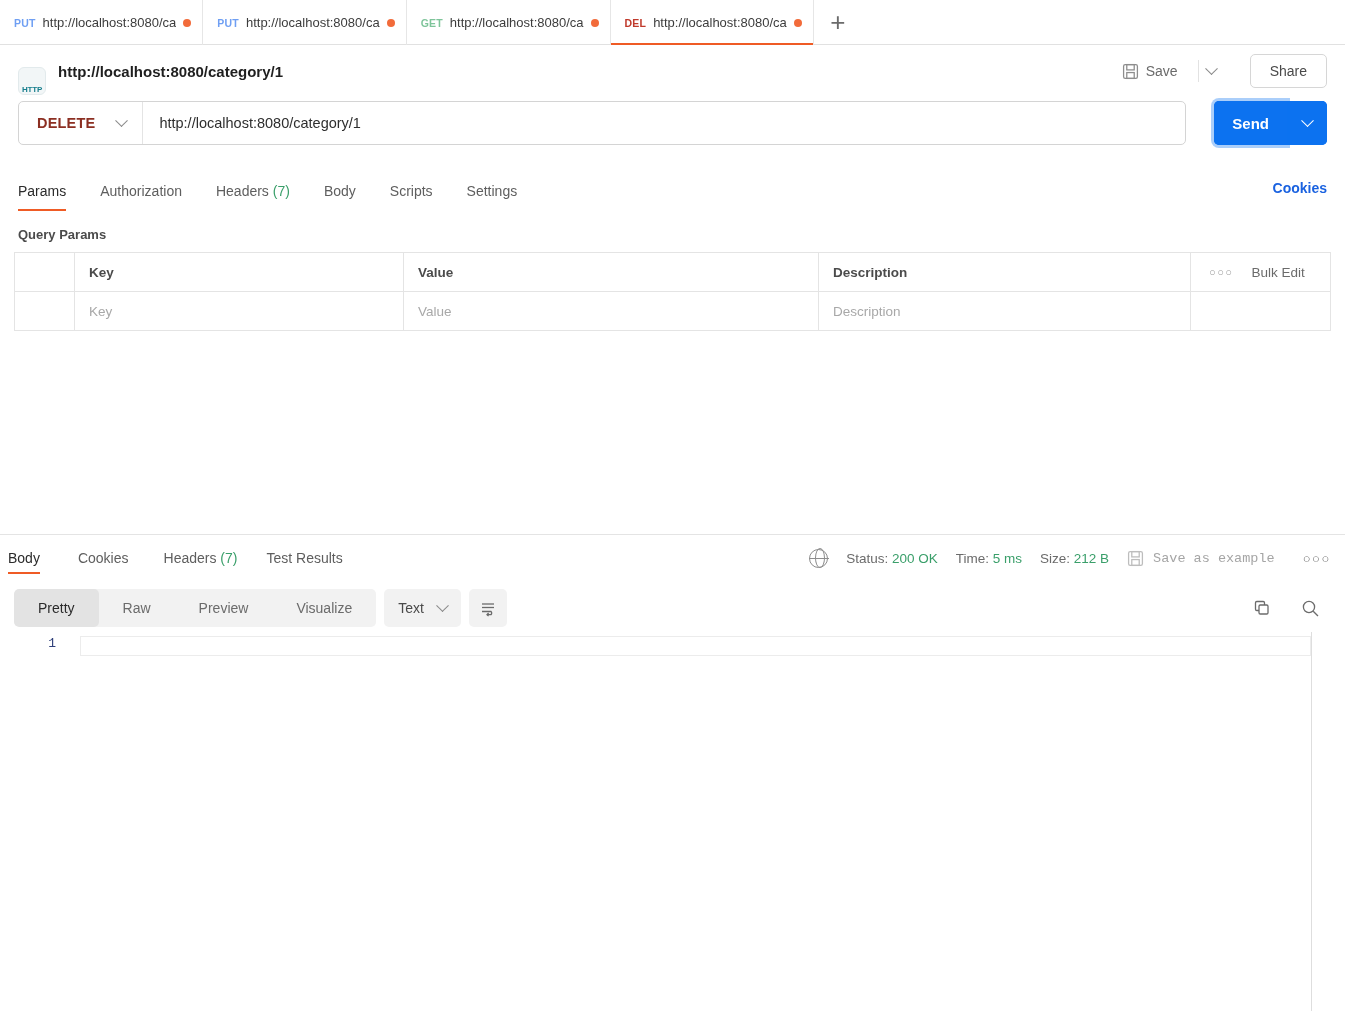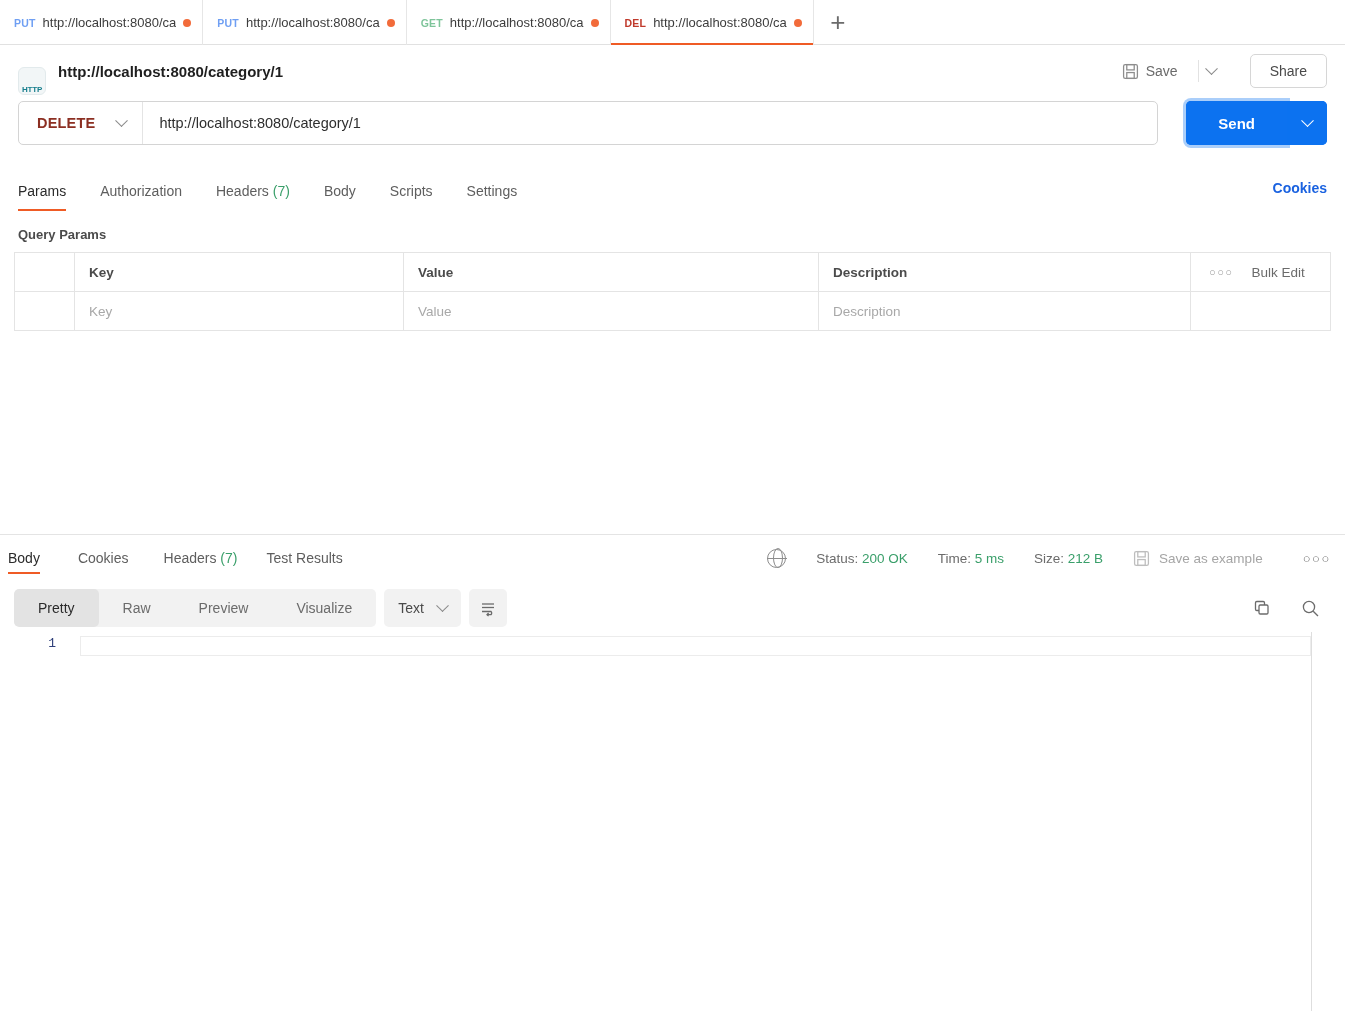--- a/index.html
+++ b/index.html
@@ -219,21 +219,21 @@
   }
   .send-wrap {
     display: flex;
     margin-left: 12px;
     border-radius: 5px;
     background: #0c72f0;
     position: relative;
   }
   .send-btn {
     height: 44px;
-    padding: 0 32px;
+    padding: 0 18px;
     border: none;
     background: #0c72f0;
     color: #fff;
     font-size: 15px;
     font-weight: 700;
     border-radius: 5px 0 0 5px;
     cursor: pointer;
     box-shadow: 0 0 0 3px rgba(12,114,240,0.35);
     font-family: "Liberation Sans", sans-serif;
     position: relative;
@@ -381,21 +381,21 @@
     content: "";
     position: absolute;
     left: 0; right: 0; bottom: 4px;
     height: 2.5px;
     background: #ef5b25;
   }
   .meta {
     margin-left: auto;
     display: flex;
     align-items: center;
-    gap: 30px;
+    gap: 18px;
     font-size: 13.5px;
     color: #6b6b6b;
   }
   .meta .val { color: #3a9f6a; font-weight: 400; }
   .globe {
     width: 19px; height: 19px;
     border-radius: 50%;
     border: 1.4px solid #8d8d8d;
     position: relative;
   }
@@ -415,20 +415,21 @@
     top: 50%;
     border-top: 1.4px solid #8d8d8d;
   }
   .save-ex {
     display: flex;
     align-items: center;
     gap: 9px;
     color: #a5a5a5;
     font-size: 13.5px;
     cursor: pointer;
+    font-family: Liberation Mono, monospace;
   }
   .dots3 {
     color: #6b6b6b;
     font-size: 13px;
     letter-spacing: 1.6px;
     cursor: pointer;
     margin-left: 10px;
   }
 
   

